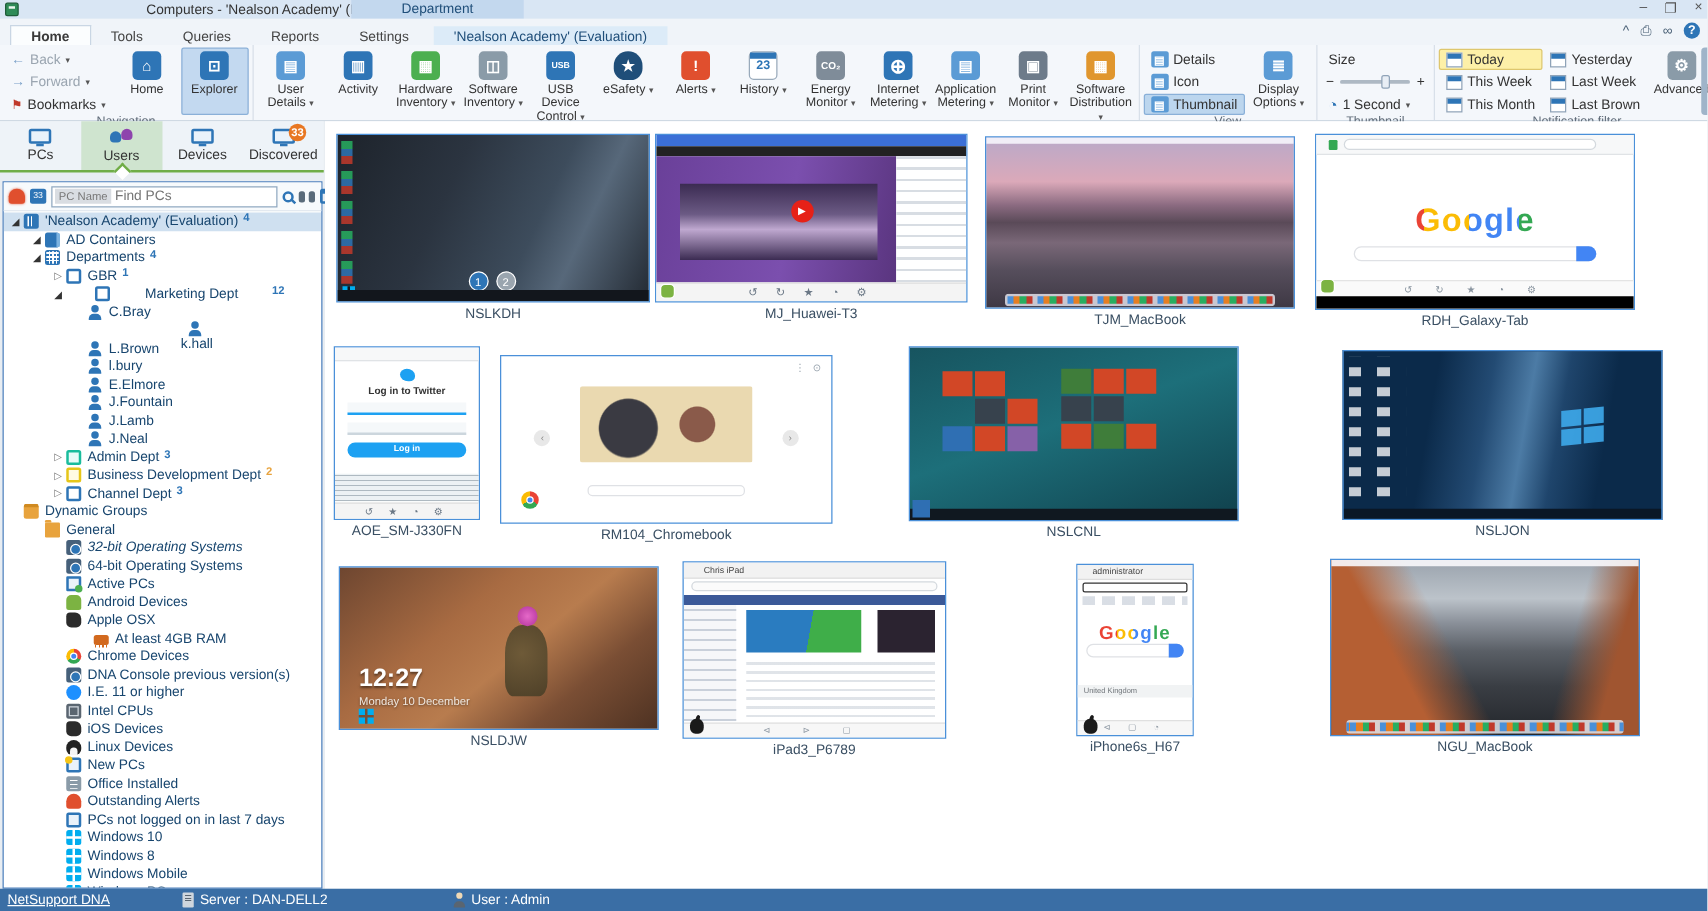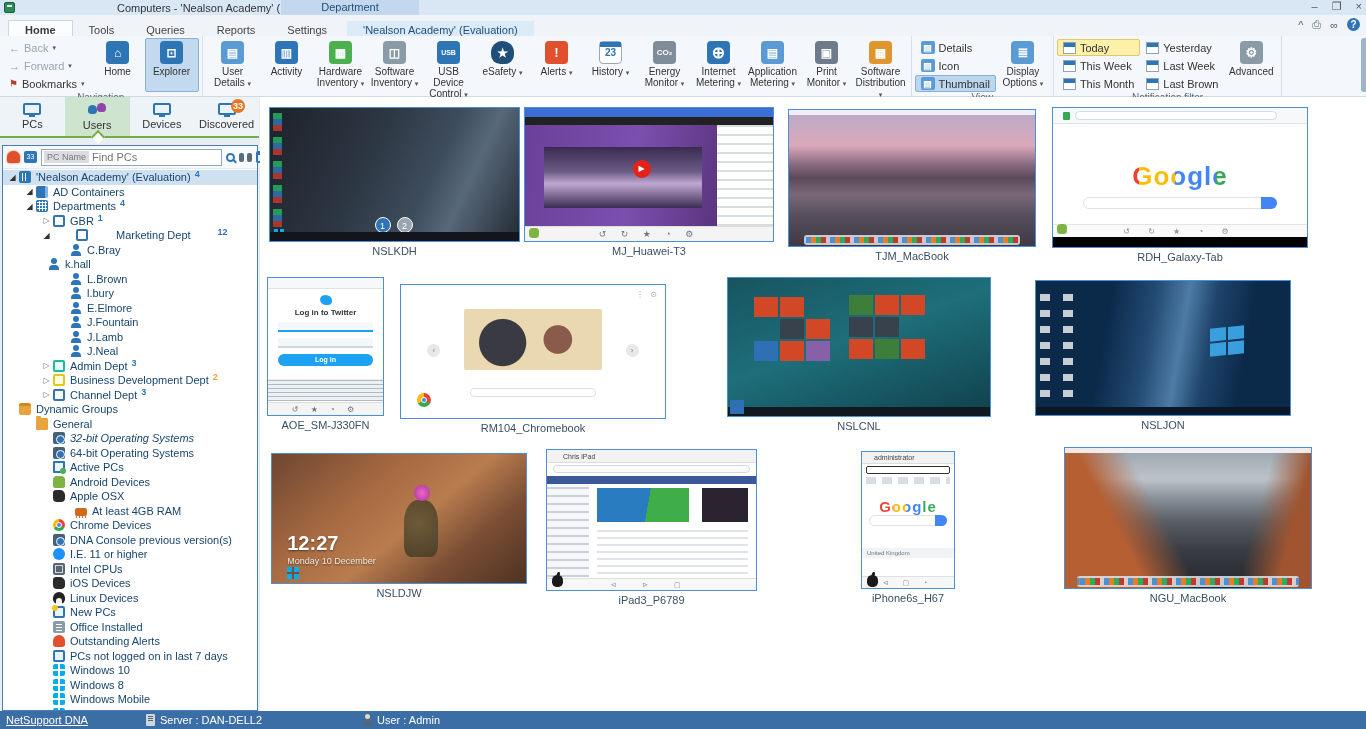--- a/index.html
+++ b/index.html
@@ -419,20 +419,42 @@
           </div>
         </div>
       <div class="bigbtn">
         <span class="ibx ib-dispopts">≣</span>
         <span class="blabel"><span>Display Options</span> <span class="caret">▾</span></span>
       </div>
     </div>
     <div class="rgroup-label">View</div>
   </div>
 
+  <div class="rgroup">
+    <div class="rgroup-body">
+      <div class="stack">
+        <div class="smallbtn">
+            <span>Size</span>
+          </div>
+        <div class="size-row">
+          <span>−</span>
+          <span class="slider-track">
+              <span class="slider-thumb"></span>
+            </span>
+          <span>+</span>
+        </div>
+        <div class="smallbtn">
+          <span class="stopwatch">◔</span>
+          <span>1 Second</span>
+          <span class="caret">▾</span>
+        </div>
+      </div>
+    </div>
+    <div class="rgroup-label">Thumbnail</div>
+  </div>
 
   <div class="rgroup">
     <div class="rgroup-body notif-cols">
       <div class="stack">
 
           <div class="smallbtn sel-yellow">
             <span class="cal"></span>
             <span>Today</span>
           </div>
 
@@ -550,21 +572,21 @@
         <span class="cnt c-blue">12</span>
       </div>
 
       <div class="trow" style="padding-left: 55px;">
         <span class="exp"></span>
         <span class="ic ic-person"></span>
         <span>C.Bray</span>
 
       </div>
 
-      <div class="trow" style="padding-left: 33px;">
+      <div class="trow" style="padding-left: 55px; flex-direction: column;">
         <span class="exp"></span>
         <span class="ic ic-person"></span>
         <span>k.hall</span>
 
       </div>
 
       <div class="trow" style="padding-left: 55px;">
         <span class="exp"></span>
         <span class="ic ic-person"></span>
         <span>L.Brown</span>
@@ -878,21 +900,21 @@
         <span class="tile"></span>
           <span class="tile g"></span>
           <span class="tile"></span>
       </div>
       <div class="cnl-task"></div>
       <span class="cnl-start"></span>
     </div>
     <div class="tname">NSLCNL</div>
   </div>
 
-  <div class="thumb" style="left:775px;top:183px;width:256px;">
+  <div class="thumb" style="left:814px;top:183px;width:256px;">
     <div class="art art-nsljon" style="height:136px;">
       <div class="jon-beam"></div>
       <div class="jon-icons"></div>
       <div class="jon-logo">
           <span></span>
           <span></span>
           <span></span>
           <span></span>
         </div>
       <div class="jon-task"></div>

